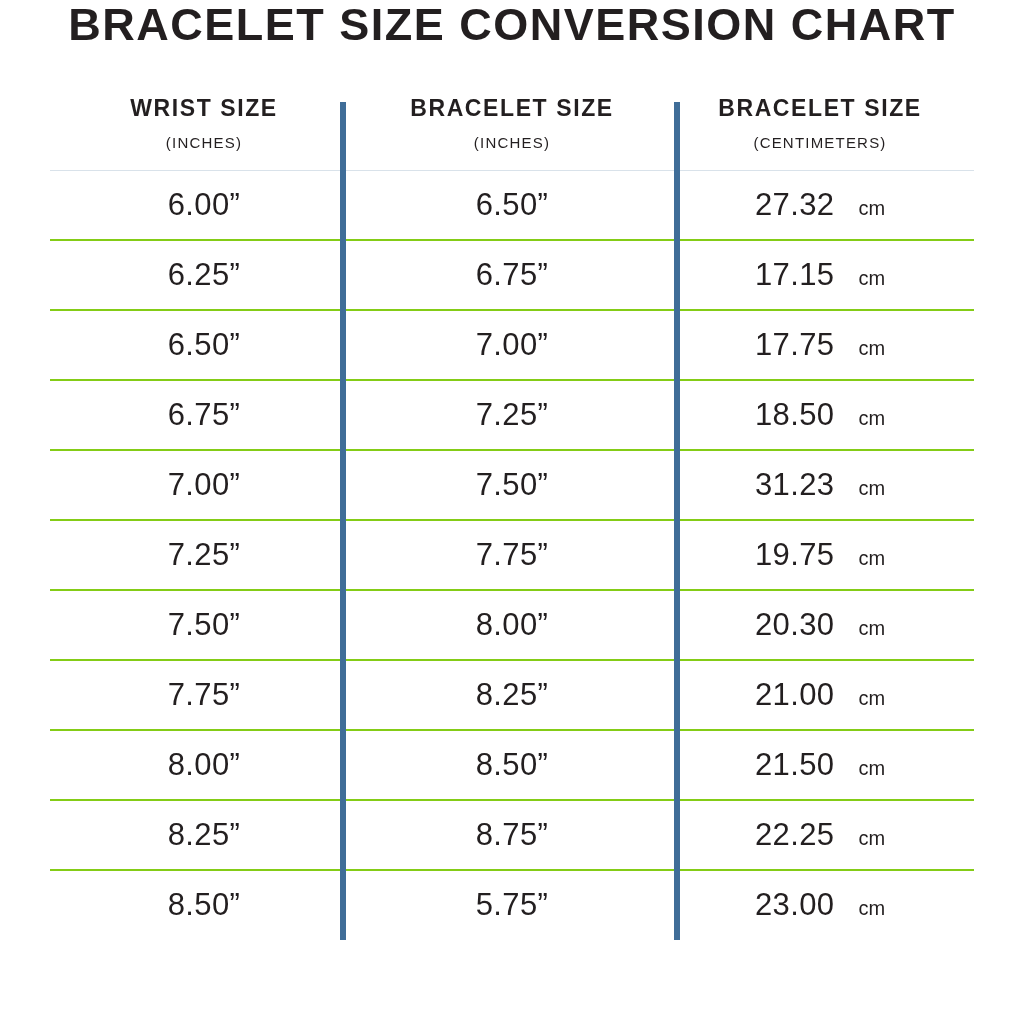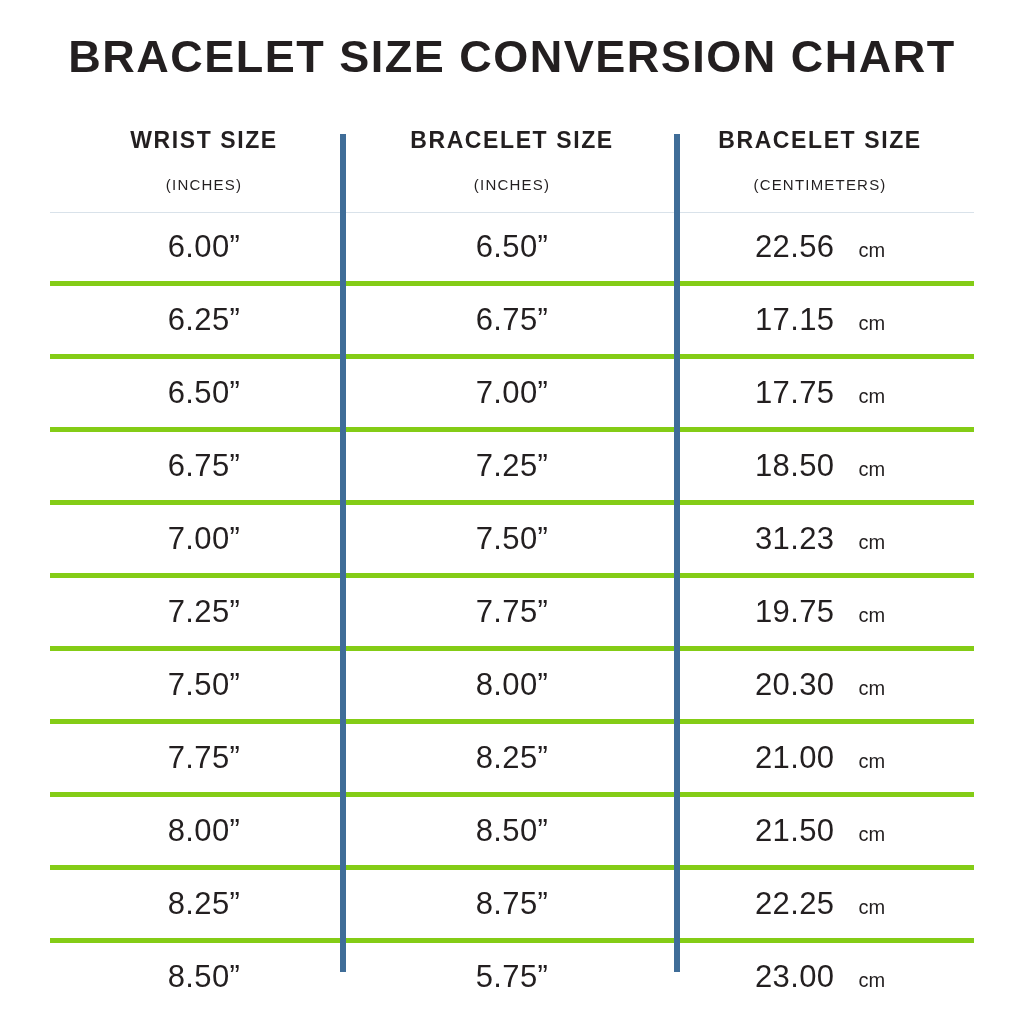--- a/index.html
+++ b/index.html
@@ -24,21 +24,20 @@
   }
 
   .chart-title {
     text-align: center;
     font-family: "Liberation Sans", sans-serif;
     font-size: 45px;
     font-weight: bold;
     letter-spacing: 1.5px;
     color: #231f20;
     margin: 0;
-    padding-top: 32px;
     padding-bottom: 0;
     line-height: 1.1;
   }
 
   .table-wrap {
     position: relative;
     width: 924px;
     margin: 44px auto 0 auto;
   }
 
@@ -67,30 +66,30 @@
     color: #231f20;
     line-height: 1.2;
   }
 
   .head-sub {
     display: block;
     font-size: 15px;
     letter-spacing: 1.2px;
     font-weight: normal;
     color: #231f20;
-    margin-top: 22px;
+    margin-top: 12px;
     line-height: 1.2;
   }
 
   table.conv tbody td {
     font-size: 31px;
     font-weight: normal;
     color: #231f20;
     height: 66px;
-    border-bottom: 5px solid #84cc16;
+    border-bottom: 2px solid #84cc16;
     letter-spacing: 0.4px;
   }
 
   table.conv tbody tr:last-child td {
     border-bottom: none;
   }
 
   .unit-cm {
     font-size: 20px;
     letter-spacing: 0;
@@ -133,21 +132,21 @@
           <th>
             <span class="head-main">BRACELET SIZE</span>
             <span class="head-sub">(CENTIMETERS)</span>
           </th>
         </tr>
       </thead>
       <tbody>
         <tr>
           <td>6.00”</td>
           <td>6.50”</td>
-          <td><span>22.56</span><span class="unit-cm">cm</span></td>
+          <td><span>27.32</span><span class="unit-cm">cm</span></td>
         </tr>
         <tr>
           <td>6.25”</td>
           <td>6.75”</td>
           <td><span>17.15</span><span class="unit-cm">cm</span></td>
         </tr>
         <tr>
           <td>6.50”</td>
           <td>7.00”</td>
           <td><span>17.75</span><span class="unit-cm">cm</span></td>

